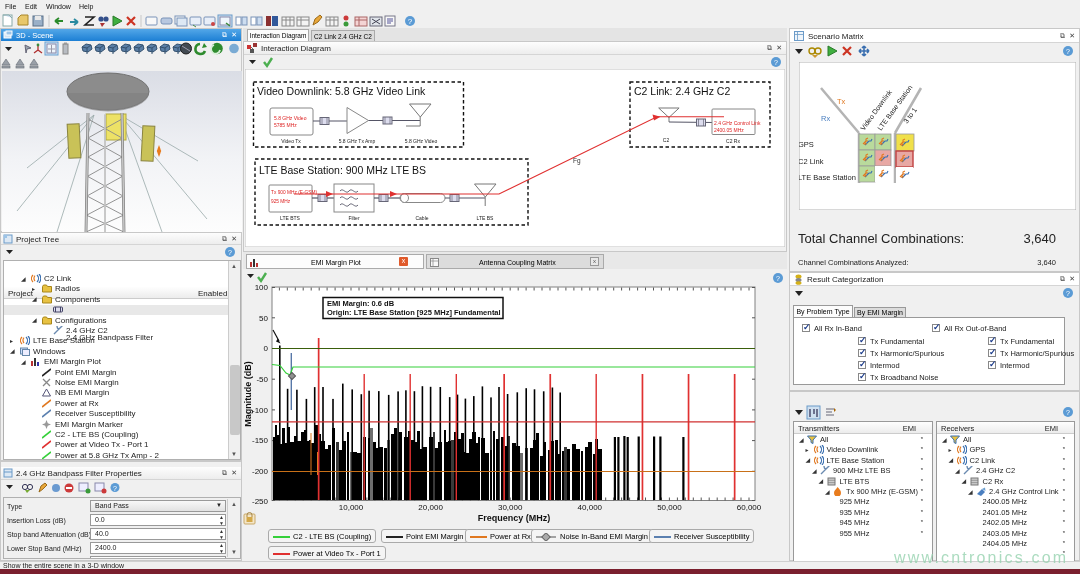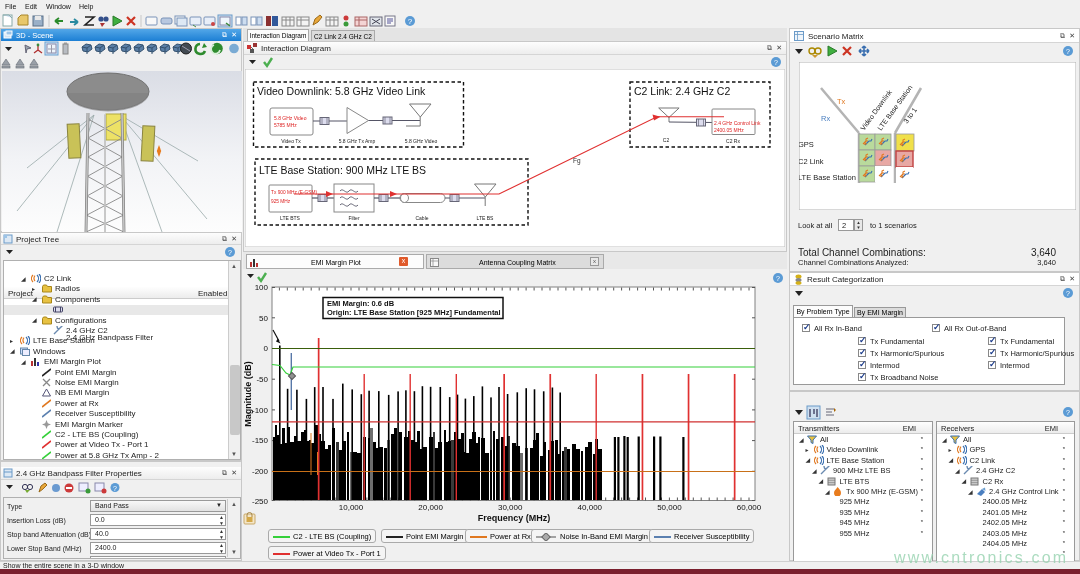--- a/index.html
+++ b/index.html
@@ -884,27 +884,21 @@
         <use href="#antpair" x="878" y="137"></use>
         <use href="#antpair" x="899" y="138"></use>
         <use href="#antpair" x="862" y="153"></use>
         <use href="#antpair" x="878" y="153"></use>
         <use href="#antpair" x="899" y="154"></use>
         <use href="#antpair" x="862" y="169"></use>
         <use href="#antpair" x="878" y="169"></use>
         <use href="#antpair" x="899" y="170"></use>
     </g>
   </svg>
-  <div class="abs" style="left:8px;top:190px;width:280px;height:14px;font-size:7.5px;color:#222;white-space:nowrap;">
-    <span class="abs" style="left:0;top:2px;">Look at all</span>
-    <span class="abs" style="left:40px;top:0;width:16px;height:12px;background:#fff;border:1px solid #999;padding:1px 0 0 3px;">2</span>
-    <span class="abs" style="left:56px;top:0;width:9px;height:12px;background:#e8e8e8;border:1px solid #999;font-size:4.5px;text-align:center;color:#333;line-height:5px;">▲<br>▼</span>
-    <span class="abs" style="left:72px;top:2px;">to 1 scenarios</span>
-  </div>
-  <div class="abs" style="left:8px;top:218px;width:280px;font-size:10px;color:#222;">Total Channel Combinations:<span class="abs" style="right:22px;">3,640</span></div>
+  <div class="abs" style="left:8px;top:202px;width:280px;font-size:13px;color:#222;">Total Channel Combinations:<span class="abs" style="right:22px;">3,640</span></div>
   <div class="abs" style="left:8px;top:229px;width:280px;font-size:7.5px;color:#222;">Channel Combinations Analyzed:<span class="abs" style="right:22px;">3,640</span></div>
 </div>
 
 <div class="abs" style="left:789px;top:272px;width:291px;height:119px;background:#f0f0f0;border:1px solid #c8c8c8;">
   <div class="tb" style="left:0;top:0;width:289px;height:13px;background:#fff;">
     <svg class="abs" style="left:4px;top:1px;" width="9" height="11" viewBox="0 0 9 11">
         <ellipse cx="4.5" cy="2.5" rx="3" ry="2" fill="#d4b018"></ellipse>
         <ellipse cx="4.5" cy="6" rx="3" ry="2" fill="#888"></ellipse>
         <ellipse cx="4.5" cy="9" rx="3" ry="1.8" fill="#d4b018"></ellipse>
       </svg>

